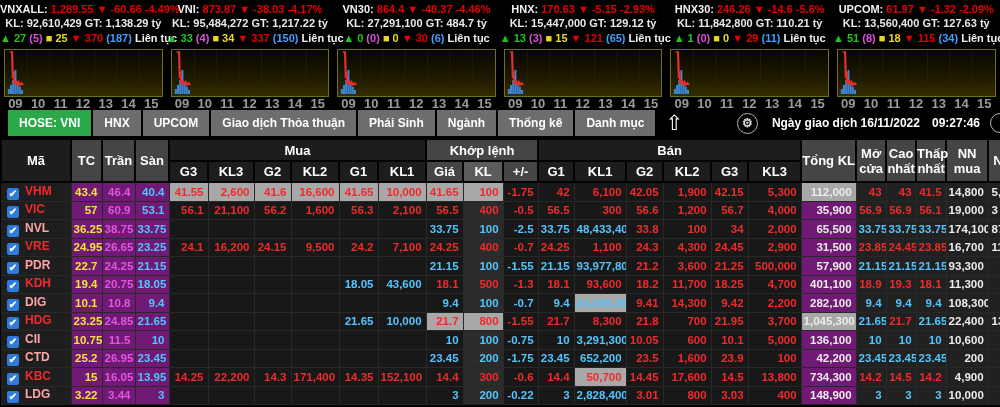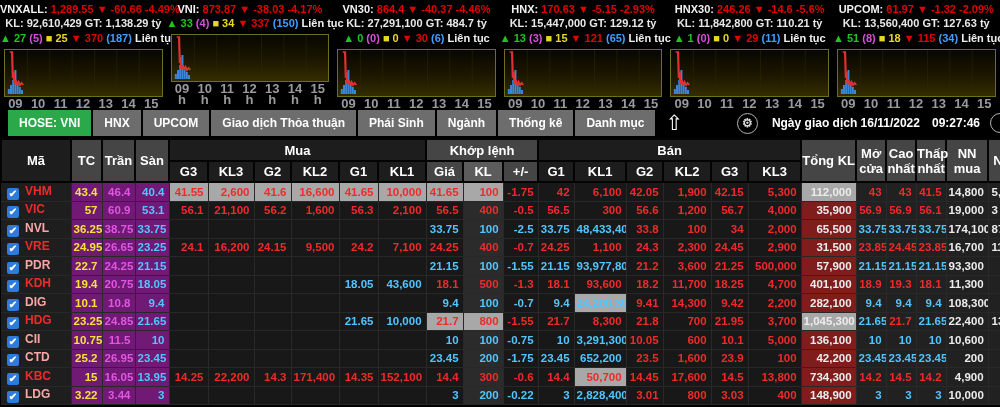--- a/index.html
+++ b/index.html
@@ -30,21 +30,21 @@
   #board{width:1000px;overflow:hidden;}
   table{border-collapse:collapse;table-layout:fixed;width:1043px;}
   th{color:#fff;font-size:13px;font-weight:bold;border:2px solid #040404;padding:0;}
   .th-dark{background:#1d1d1d;} .th-gray{background:#454545;} .th-kl{background:#5c5c5c;}
   thead tr:first-child th{height:20px;} thead tr:last-child th{height:19px;}
   td{height:17.5px;padding:0 4px 0 2px;font-size:11.5px;font-weight:bold;text-align:right;white-space:nowrap;overflow:hidden;
      background:#181818;border-right:1px solid #292929;border-bottom:1px solid #282828;}
   td.ma{background:#1e1e1e;text-align:left;padding-left:6px;}
   td.band{background:#701a75;}
   td.klc{background:#2b2b2b;}
-  td.tong{background:#7f1d1d;color:#ececec;}
+  td.tong{background:#701a75;color:#ececec;}
   td.ohl{background:#212121;}
   td.nn{background:#212121;color:#ececec;}
   td.nnban{text-align:left;padding-left:3px;}
   td.gb{border-left:1px solid #454545;}
   td.y{color:#f3e43a;} td.m{color:#e156e1;} td.c{color:#52c5ff;} td.r{color:#ee2b2b;} td.w{color:#ececec;}
   td.f{background:#a8a8a8;}
   .cbx{display:inline-block;width:12px;height:12px;background:#2e7bdc;border-radius:2px;color:#fff;font-size:10px;line-height:12px;text-align:center;vertical-align:-2px;margin-right:6px;cursor:pointer;}
   .tk{font-size:12px;}
   .tk-r{color:#ee2b2b;} .tk-c{color:#fca5a5;}
 </style>
@@ -122,20 +122,27 @@
       </div>
   </div>
 
   <div class="idx">
     <div class="l1">
       <span class="idx-name">VNI:</span>
       <span class="neg">873.87</span>
       <span class="neg">▼</span>
       <span class="neg">-38.03</span>
       <span class="neg">-4.17%</span>
+    </div>
+    <div class="l2">
+      <span>KL:</span>
+      <span>95,484,272</span>
+      <span>GT:</span>
+      <span>1,217.22</span>
+      <span>tỷ</span>
     </div>
     <div class="l3">
       <span class="up">▲</span>
       <span class="up">33</span>
       <span class="ceil">(4)</span>
       <span class="ref">■</span>
       <span class="ref">34</span>
       <span class="dn">▼</span>
       <span class="dn">337</span>
       <span class="flr">(150)</span>
@@ -591,21 +598,21 @@
           <td class="r ">24.15</td>
           <td class="r ">9,500</td>
           <td class="r ">24.2</td>
           <td class="r ">7,100</td>
           <td class="gb r ">24.25</td>
           <td class="klc r ">400</td>
           <td class="r ">-0.7</td>
           <td class="gb r ">24.25</td>
           <td class="r ">1,100</td>
           <td class="r ">24.3</td>
-          <td class="r ">2,300</td>
+          <td class="r ">4,300</td>
           <td class="r ">24.45</td>
           <td class="r ">2,900</td>
           <td class="tong gb w ">31,500</td>
           <td class="ohl gb r ">23.85</td>
           <td class="ohl r ">24.45</td>
           <td class="ohl r ">23.85</td>
           <td class="nn gb w ">16,700</td>
           <td class="nn nnban w ">11,9</td>
         </tr>
         <tr>

